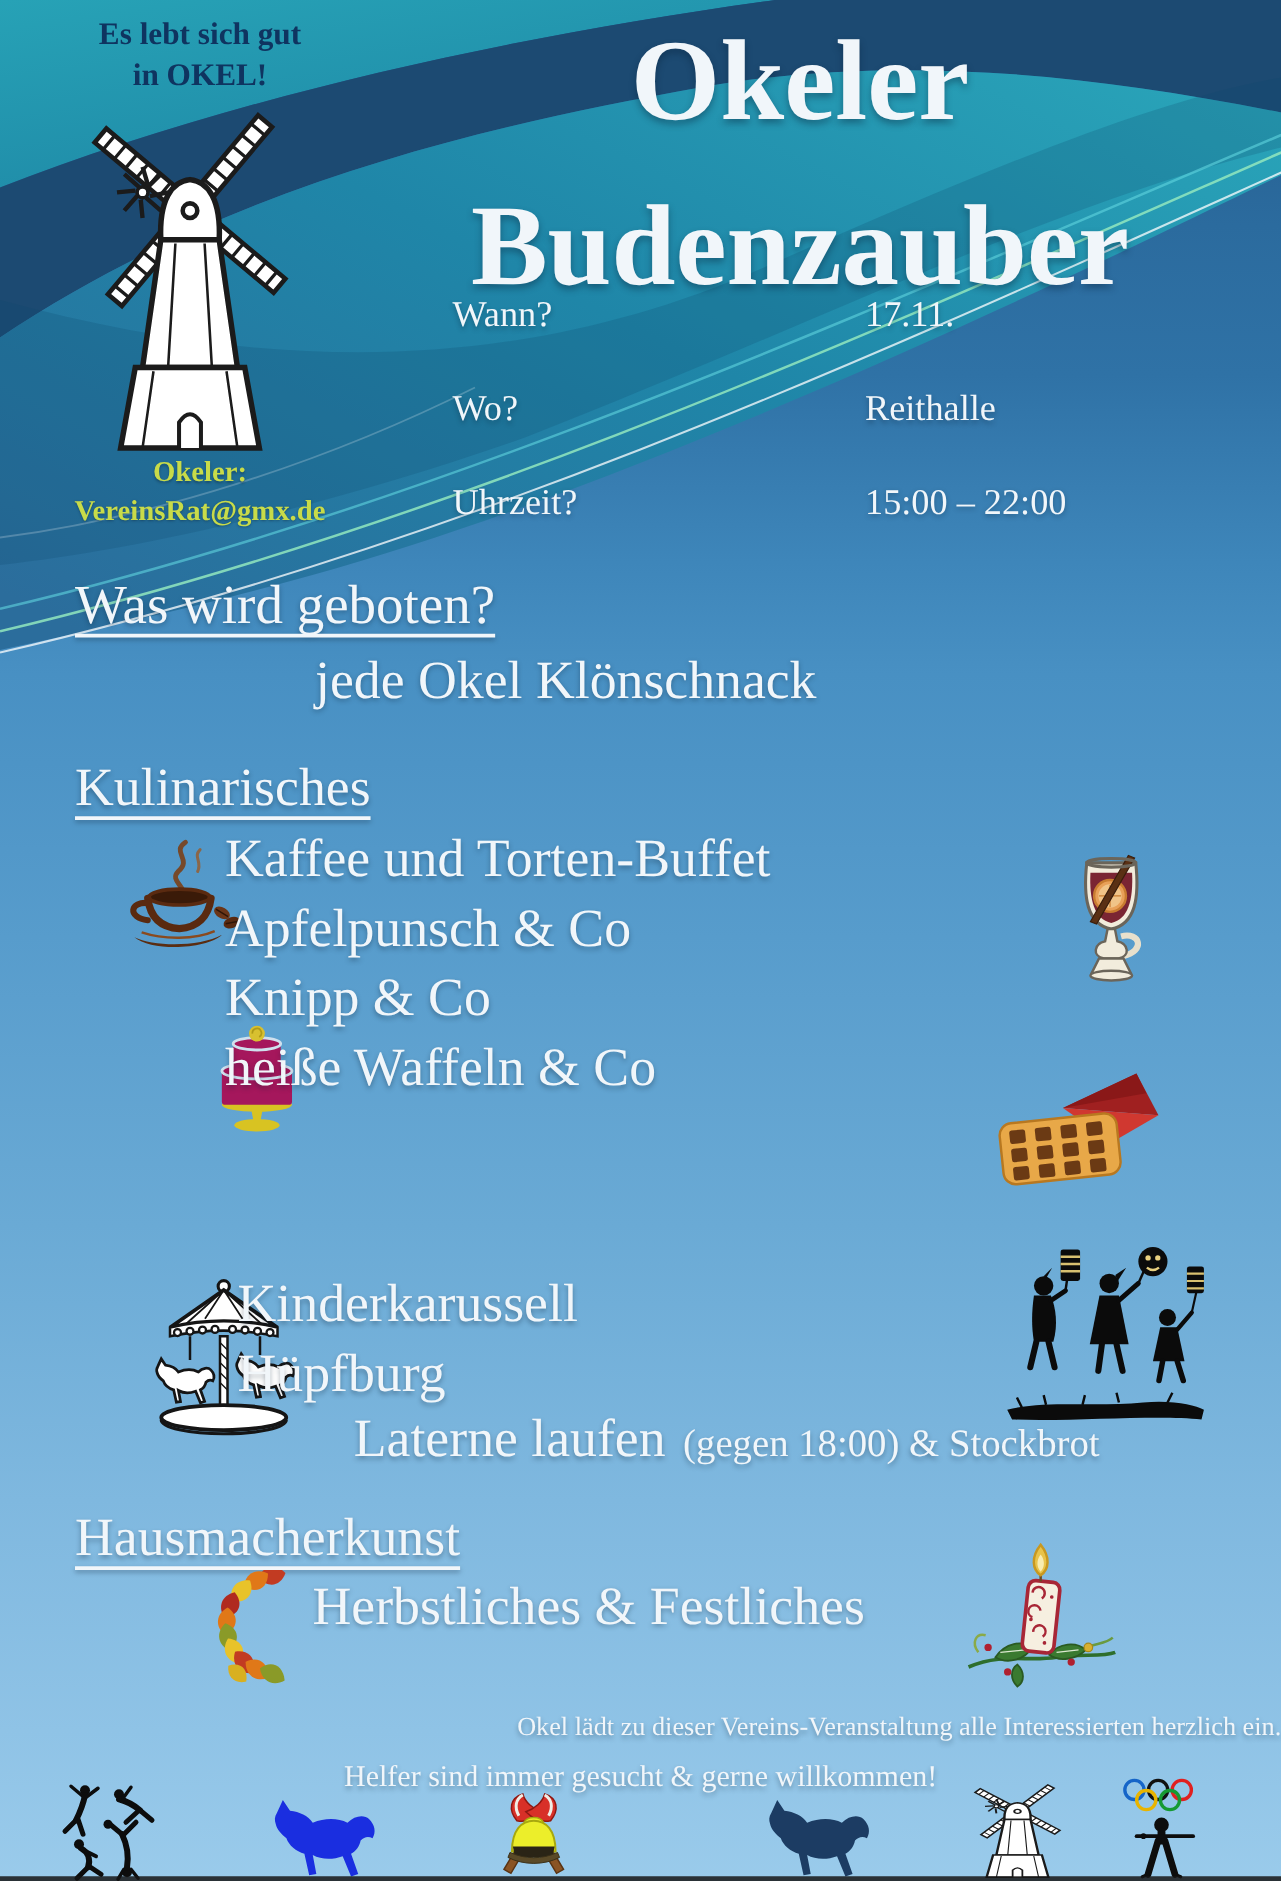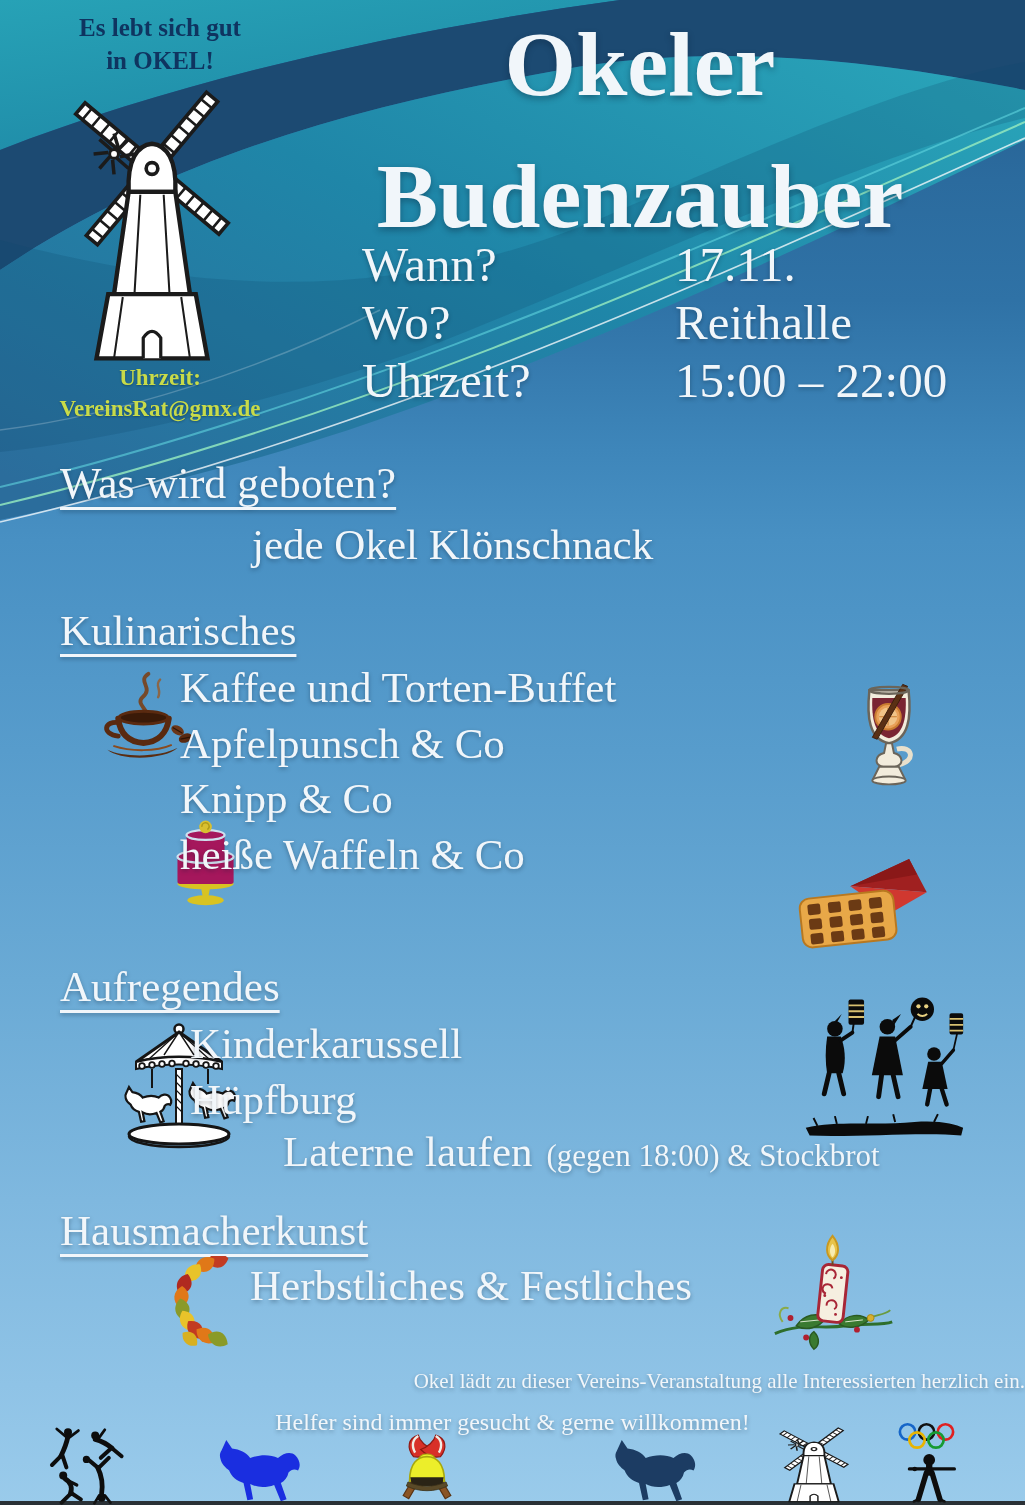--- a/index.html
+++ b/index.html
@@ -14,21 +14,21 @@
   .abs{position:absolute;}
   .wtext{color:#f1f6fa; text-shadow:0 2px 4px rgba(10,30,50,.35);}
   .heading{font-size:43px; text-decoration:underline; text-decoration-thickness:2.5px; text-underline-offset:9px;text-align:right;}
   .item{font-size:43px; line-height:55.5px;}
   .center{}
   .nowrap{white-space:nowrap;}
   .bg-waves{position:absolute; top:0; left:0; width:1025px; height:560px;}
   .slogan{left:40px; top:12px; width:240px; font-size:25px; line-height:1.3; font-weight:700; color:#0f3460; text-align:center;}
   .contact{left:10px; top:362px; width:300px; font-size:23px; line-height:1.35; font-weight:700; color:#c8db49; text-align:center; text-shadow:0 1px 2px rgba(10,30,50,.4);}
   .title{left:240px; width:800px; font-size:92px; font-weight:700; text-align:center; line-height:1.1; text-shadow:0 3px 6px rgba(8,30,52,.4);}
-  .qa{left:362px; top:236px; display:grid; grid-template-columns:313px auto; grid-auto-rows:58px; font-size:49px;}
+  .qa{left:362px; top:236px; display:grid; grid-template-columns:313px auto; grid-auto-rows:58px; font-size:29px;gap:17px;}
   .footer-invite{left:0; width:1025px; top:1369px; font-size:21px; text-align:right;}
   .footer-helpers{left:0; width:1025px; top:1409px; font-size:24px; text-align:center;}
   .bottom-edge{left:0; bottom:0; width:1025px; height:4px; background:rgba(22,22,22,.85);}
 </style>
 </head>
 <body>
 
 <div class="poster">
 
   <svg class="bg-waves" viewBox="0 0 1025 560" aria-hidden="true">
@@ -94,21 +94,21 @@
   <div class="abs slogan">
     <div>Es lebt sich gut</div>
     <div>in OKEL!</div>
   </div>
 
   <svg class="abs" style="left:64px;top:78px;width:176px;height:292px" viewBox="0 0 120 200">
     <use href="#sym-windmill" width="120" height="200"></use>
   </svg>
 
   <div class="abs contact">
-    <div>Uhrzeit:</div>
+    <div>Okeler:</div>
     <div>VereinsRat@gmx.de</div>
   </div>
 
   <div class="abs title wtext" style="top:14px">Okeler</div>
   <div class="abs title wtext" style="top:146px">Budenzauber</div>
 
   <div class="abs qa wtext">
     <div>Wann?</div>
     <div>17.11.</div>
     <div>Wo?</div>
@@ -186,21 +186,20 @@
           <rect x="58" y="63" width="13" height="11" rx="2"></rect>
           <rect x="79" y="63" width="13" height="11" rx="2"></rect>
         <rect x="16" y="78" width="13" height="11" rx="2"></rect>
           <rect x="37" y="78" width="13" height="11" rx="2"></rect>
           <rect x="58" y="78" width="13" height="11" rx="2"></rect>
           <rect x="79" y="78" width="13" height="11" rx="2"></rect>
       </g>
     </g>
   </svg>
 
-  <div class="abs wtext heading" style="left:60px;top:962px">Aufregendes</div>
 
   <svg class="abs" style="left:103px;top:1022px;width:152px;height:132px" viewBox="0 0 150 132">
     <g stroke="#151515" fill="#ffffff">
       <circle cx="75" cy="7" r="4.5" stroke-width="2.5"></circle>
       <path d="M75,10 L118,40 Q75,30 32,40 Z" stroke-width="3"></path>
       <path d="M75,10 L45,37 M75,10 L60,33 M75,10 L90,33 M75,10 L105,37" stroke-width="1.4" fill="none"></path>
       <path d="M32,40 Q75,30 118,40 L118,47 Q75,38 32,47 Z" stroke-width="2"></path>
       <g stroke-width="1.8">
         <circle cx="38" cy="44" r="2.8"></circle>
           <circle cx="48" cy="43" r="2.8"></circle>

